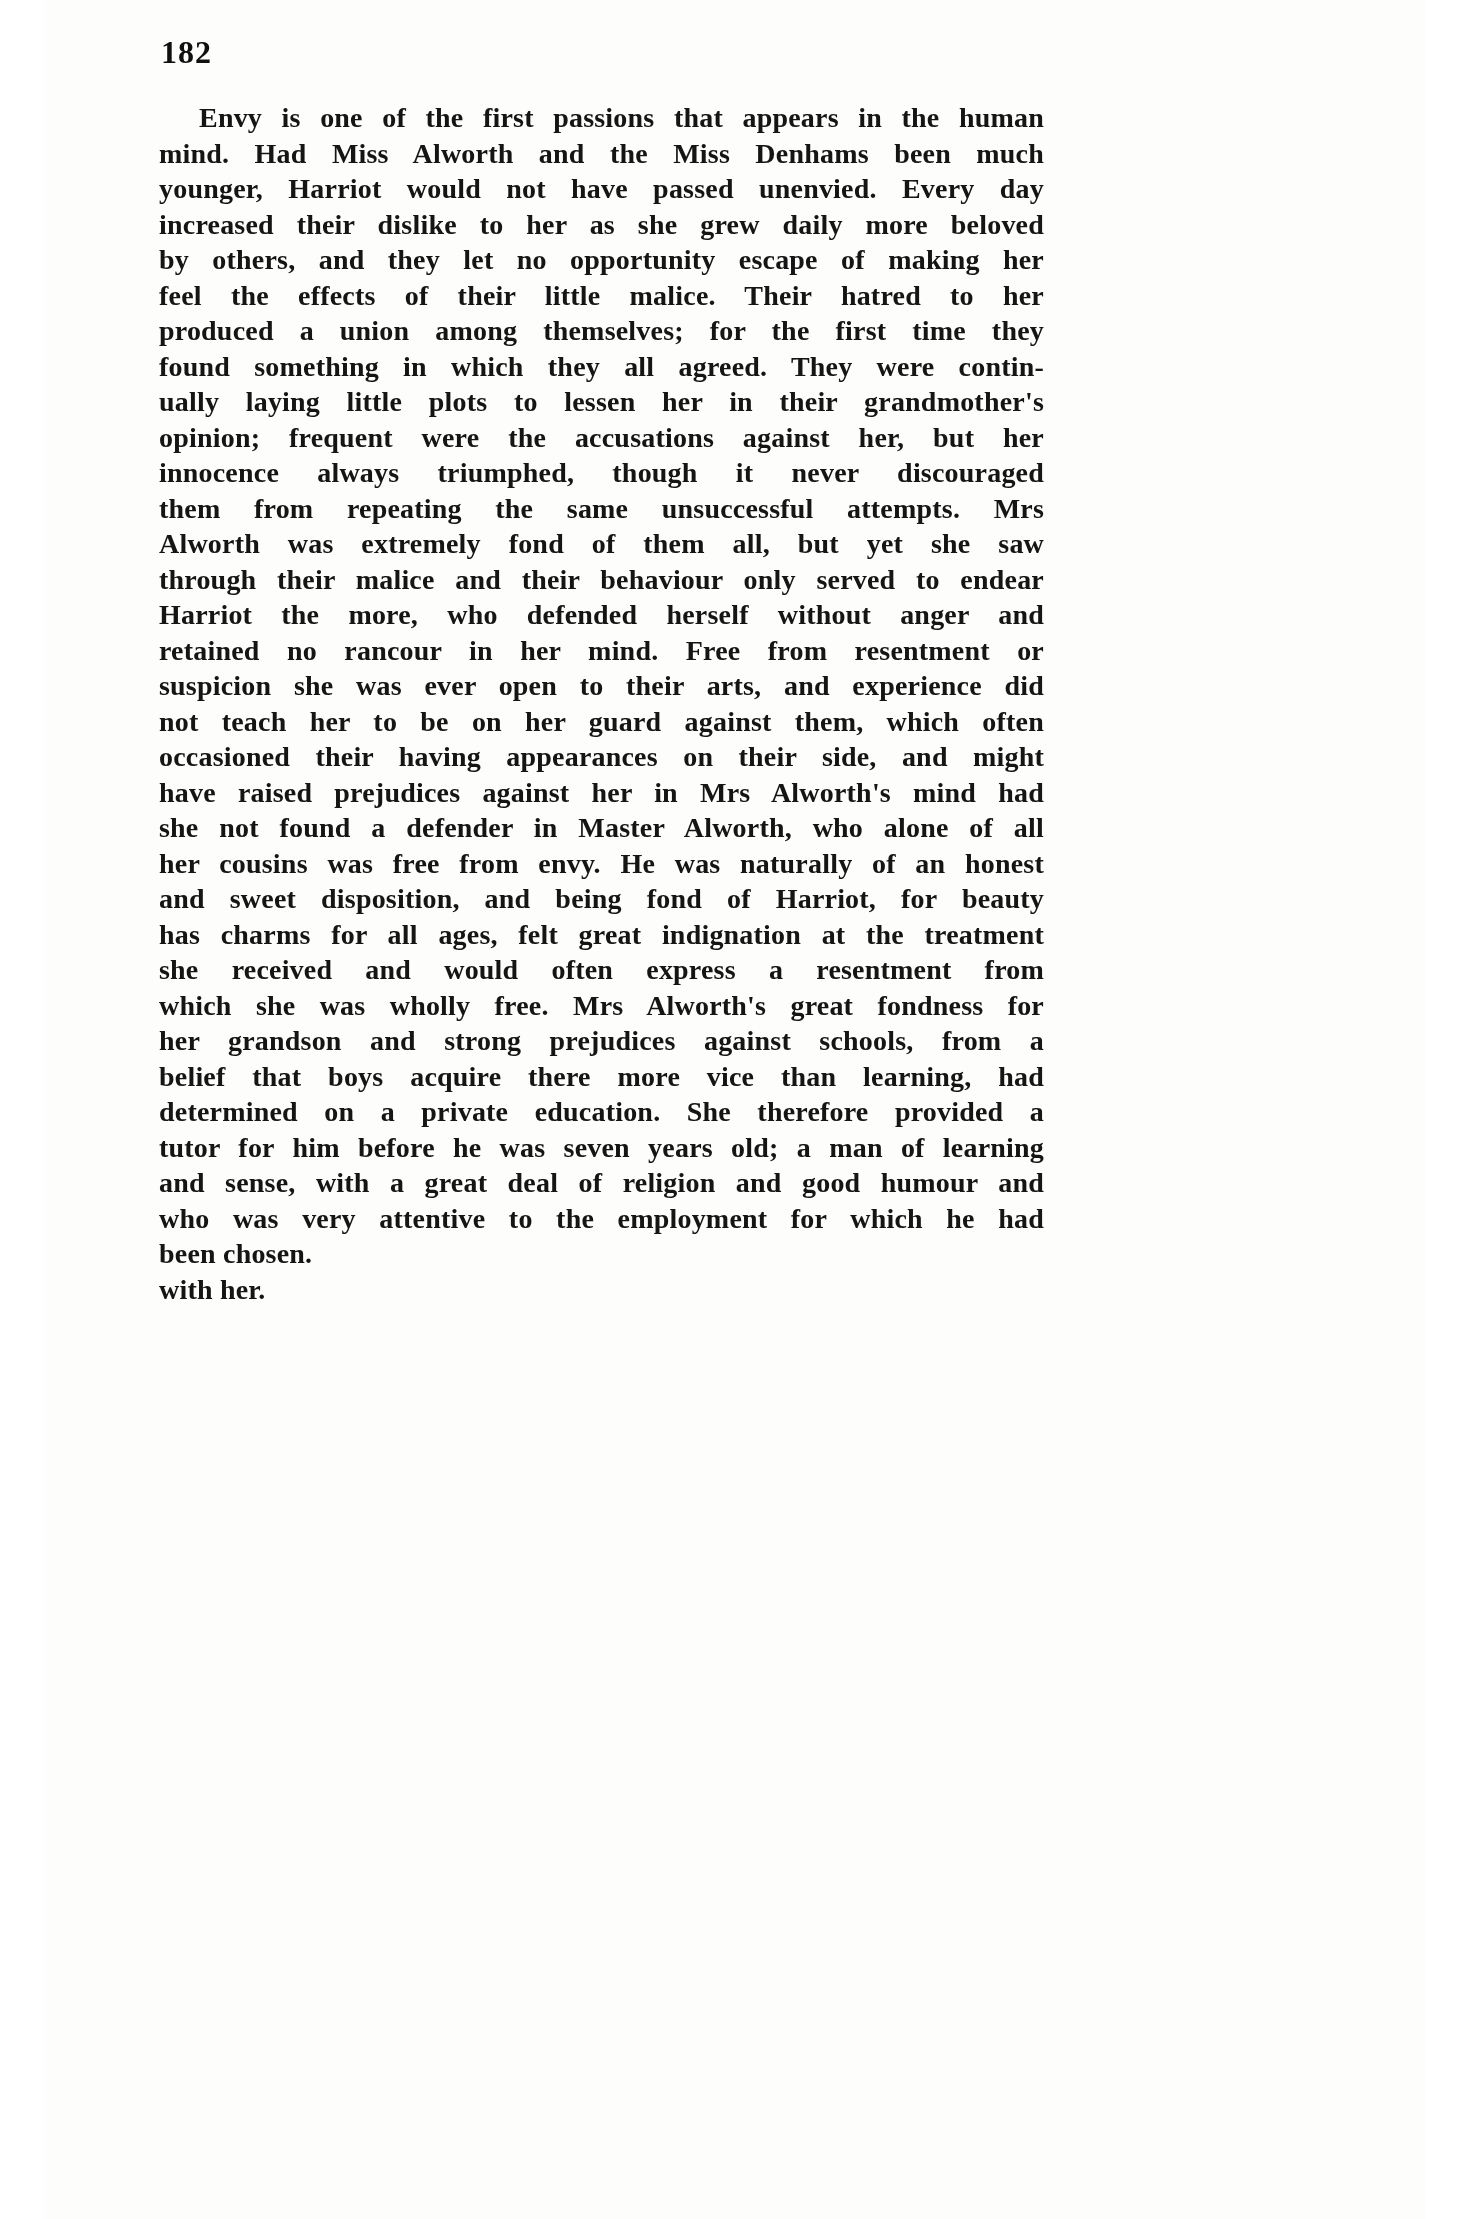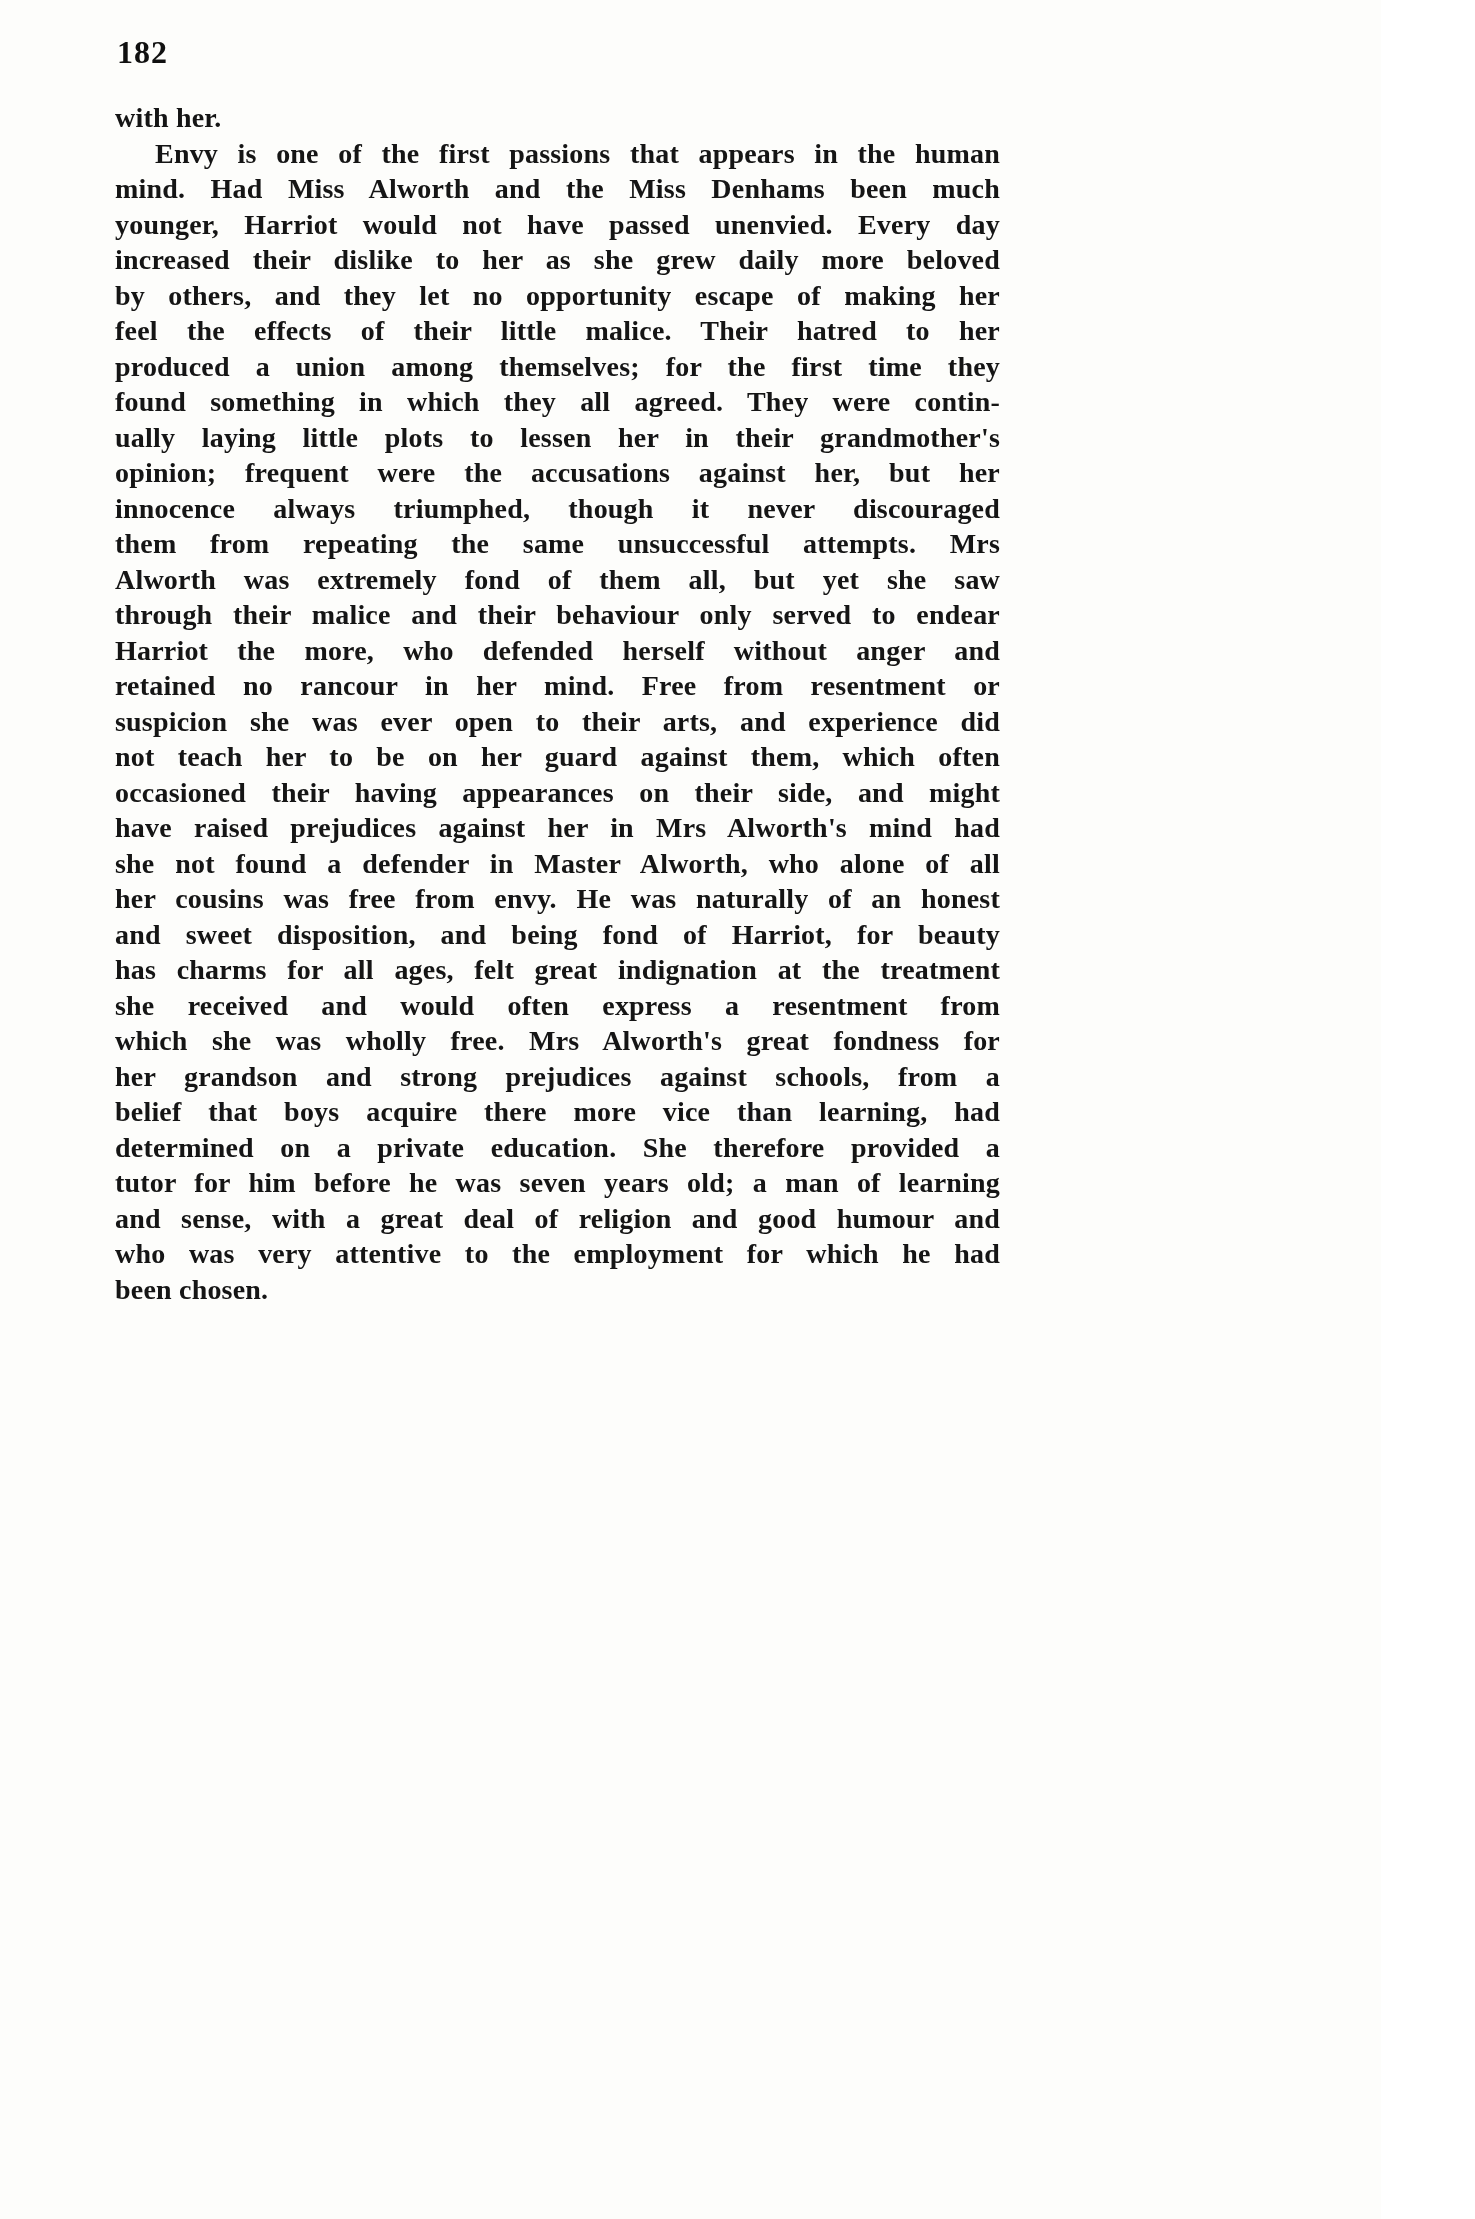--- a/index.html
+++ b/index.html
@@ -12,20 +12,21 @@
     background: #ffffff;
     font-family: "Liberation Serif", serif;
     color: #121212;
     overflow: hidden;
   }
   .scan-page {
     position: relative;
     width: 1381px;
     height: 2219px;
     background: #fdfdfb;
+    margin-left: 44px;
   }
   .page-number {
     position: absolute;
     left: 117px;
     top: 34px;
     font-size: 32px;
     font-weight: 700;
     letter-spacing: 1px;
     color: #101010;
   }
@@ -56,23 +57,20 @@
     text-indent: 40px;
   }
 </style>
 </head>
 <body>
 
 <div class="scan-page">
   <div class="page-number">182</div>
   <div class="text-block">
       <div class="paragraph">
-        <div class="line ragged">with her.</div>
-      </div>
-      <div class="paragraph">
         <div class="line indent">Envy is one of the first passions that appears in the human</div>
         <div class="line">mind. Had Miss Alworth and the Miss Denhams been much</div>
         <div class="line">younger, Harriot would not have passed unenvied. Every day</div>
         <div class="line">increased their dislike to her as she grew daily more beloved</div>
         <div class="line">by others, and they let no opportunity escape of making her</div>
         <div class="line">feel the effects of their little malice. Their hatred to her</div>
         <div class="line">produced a union among themselves; for the first time they</div>
         <div class="line">found something in which they all agreed. They were contin-</div>
         <div class="line">ually laying little plots to lessen her in their grandmother's</div>
         <div class="line">opinion; frequent were the accusations against her, but her</div>
@@ -93,14 +91,17 @@
         <div class="line">she received and would often express a resentment from</div>
         <div class="line">which she was wholly free. Mrs Alworth's great fondness for</div>
         <div class="line">her grandson and strong prejudices against schools, from a</div>
         <div class="line">belief that boys acquire there more vice than learning, had</div>
         <div class="line">determined on a private education. She therefore provided a</div>
         <div class="line">tutor for him before he was seven years old; a man of learning</div>
         <div class="line">and sense, with a great deal of religion and good humour and</div>
         <div class="line">who was very attentive to the employment for which he had</div>
         <div class="line ragged">been chosen.</div>
       </div>
+      <div class="paragraph">
+        <div class="line ragged">with her.</div>
+      </div>
     </div>
 </div>
 
 </body></html>

